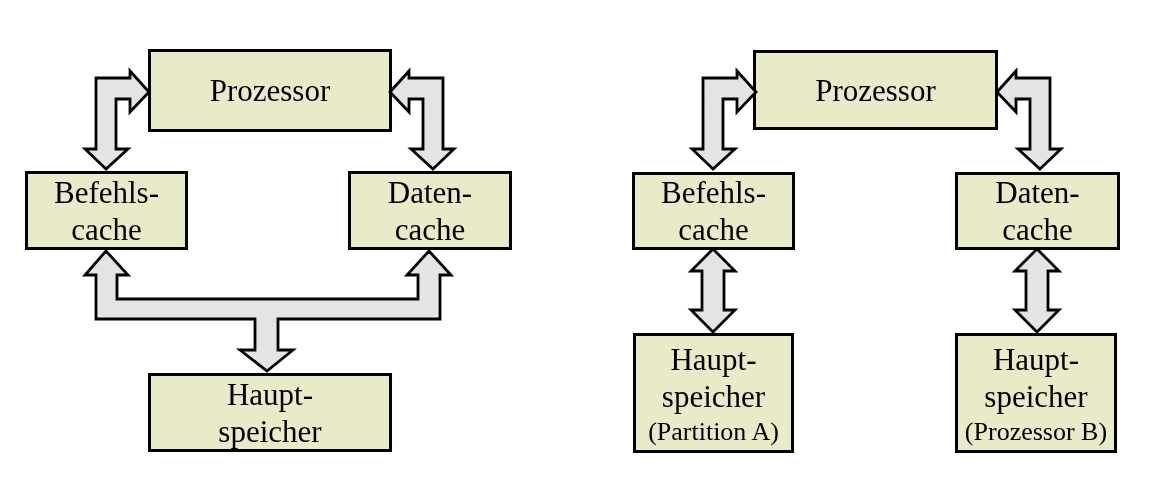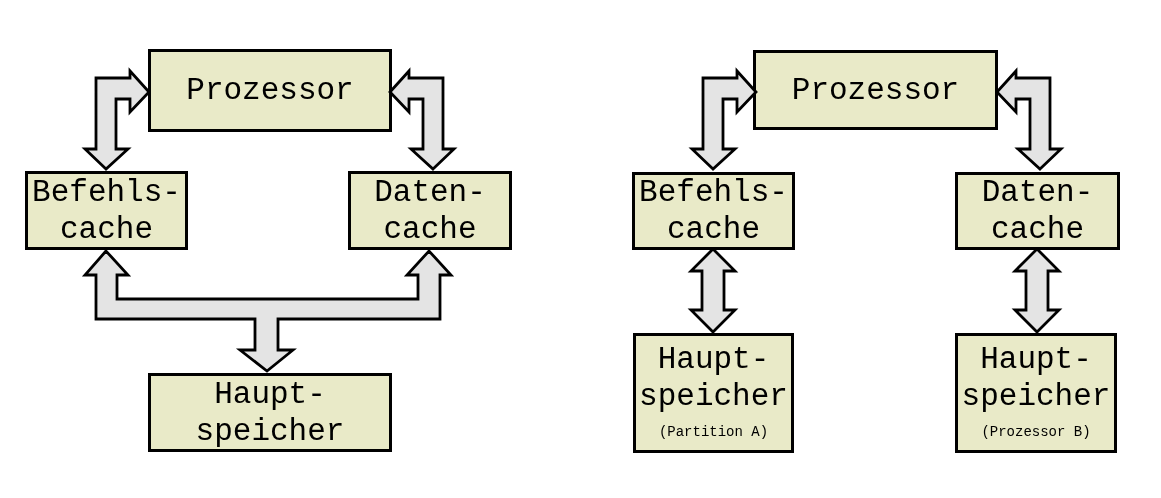--- a/index.html
+++ b/index.html
@@ -9,40 +9,40 @@
     --arrow-fill: #e4e4e4;
     --arrow-outline: #000000;
     --text: #000000;
   }
   html, body { margin: 0; padding: 0; background: #fff; }
   .canvas {
     position: relative;
     width: 1161px;
     height: 498px;
     background: var(--background);
-    font-family: Liberation Mono, monospace;
+    font-family: Liberation Serif, serif;
     color: var(--text);
     overflow: hidden;
   }
   .node {
     position: absolute;
     box-sizing: border-box;
     background: var(--box-fill);
     border: 3px solid var(--box-border);
     display: flex;
     flex-direction: column;
     align-items: center;
     justify-content: center;
     text-align: center;
     font-size: 31px;
     line-height: 37px;
     z-index: 1;
   }
   .node .note {
-    font-size: 14px;
+    font-size: 26px;
     line-height: 26px;
     margin-top: 4px;
   }
   svg.arrows {
     position: absolute;
     left: 0; top: 0;
     z-index: 2;
     pointer-events: none;
   }
   svg.arrows path {

